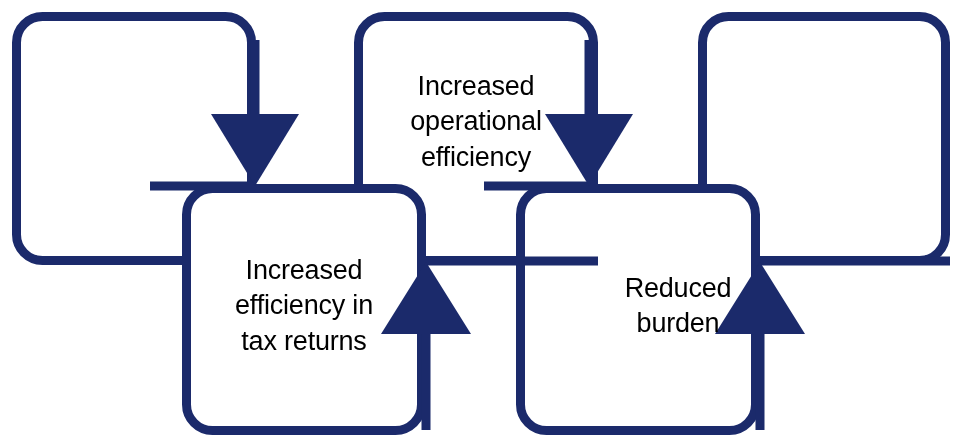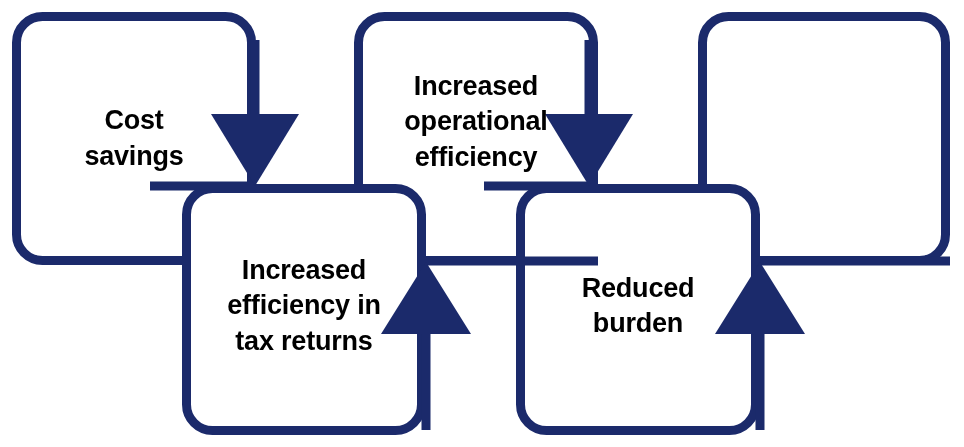--- a/index.html
+++ b/index.html
@@ -26,21 +26,21 @@
     display: block;
   }
   .node-label {
     position: absolute;
     display: flex;
     align-items: center;
     justify-content: center;
     text-align: center;
     color: #000000;
     font-family: "Liberation Sans", sans-serif;
-    font-weight: bold;
+    font-weight: normal;
     font-size: 27px;
     line-height: 1.30;
     letter-spacing: -0.2px;
     white-space: pre-line;
     pointer-events: none;
   }
 </style>
 </head>
 <body>
 
@@ -84,28 +84,26 @@
 
     <polygon points="211,114 299,114 255,186" fill="#1B2A6B"></polygon>
 
     <polygon points="426,262 471,334 381,334" fill="#1B2A6B"></polygon>
 
     <polygon points="545,114 633,114 589,186" fill="#1B2A6B"></polygon>
 
     <polygon points="760,262 805,334 715,334" fill="#1B2A6B"></polygon>
   </svg>
 
-  <div class="node-label" style="left:12px; top:12px; width:244px; height:253px;">Cost
-savings</div>
 
   <div class="node-label" style="left:182px; top:196px; width:244px; height:220px;">Increased
 efficiency in
 tax returns</div>
 
   <div class="node-label" style="left:354px; top:12px; width:244px; height:220px;">Increased
 operational
 efficiency</div>
 
-  <div class="node-label" style="left:516px; top:196px; width:244px; height:220px;">Reduced
+  <div class="node-label" style="left:516px; top:196px; width:244px; height:220px;padding-left:40px;">Reduced
 burden</div>
 
 
 </div>
 
 </body></html>

